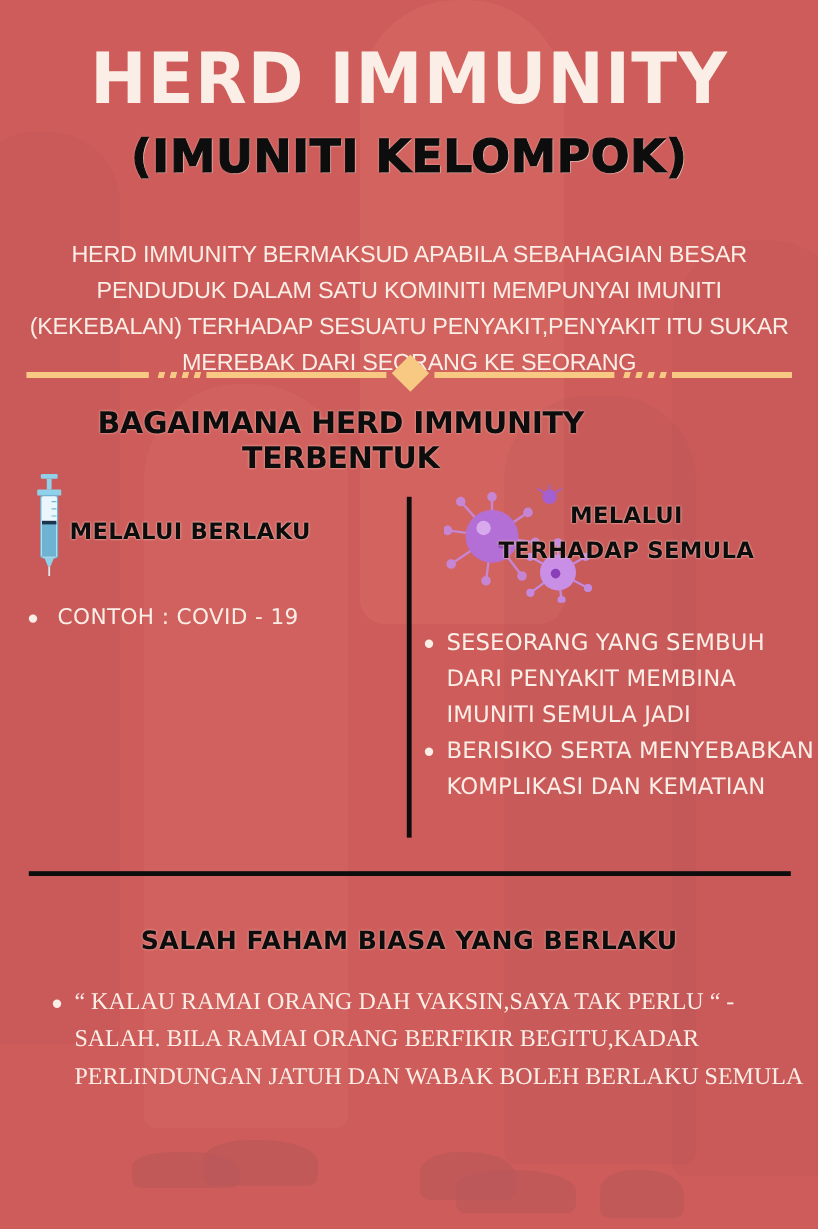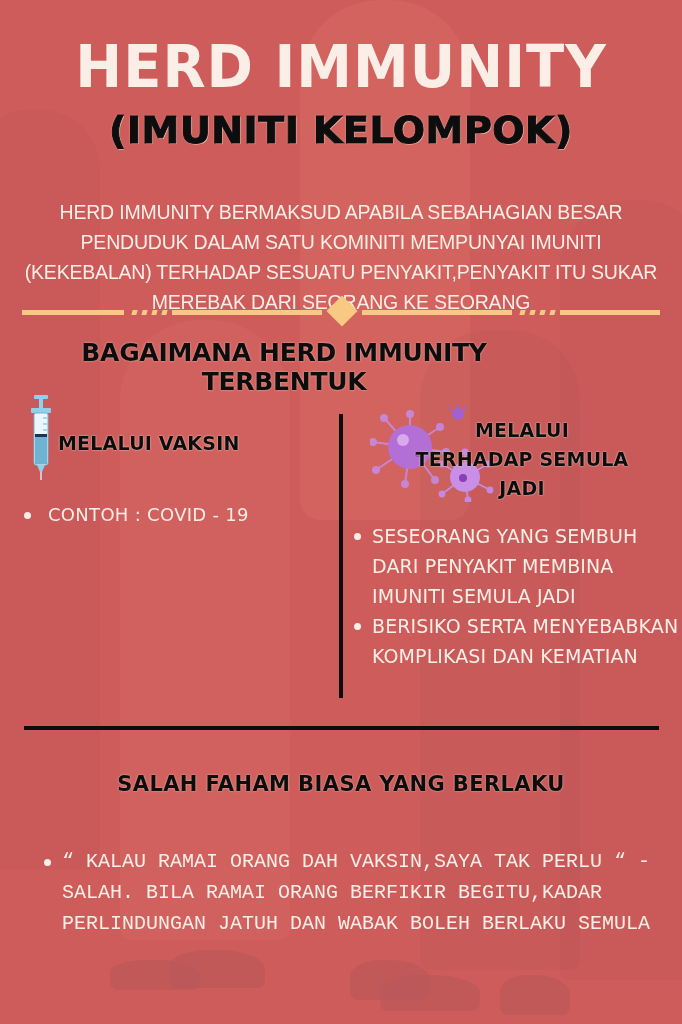--- a/index.html
+++ b/index.html
@@ -80,23 +80,22 @@
   .right-bullets li::before { top: 12px; }
   .h-divider { left: 24px; top: 726px; width: 635px; height: 4px; background: #0d0d0d; }
   .misconception-title {
     left: 0; width: 682px; top: 772px; text-align: center;
     font-family: "DejaVu Sans", sans-serif; font-weight: bold;
     font-size: 21px; color: #0d0d0d; letter-spacing: 0.4px;
     text-shadow: 0 0 2px #f1c3b8;
   }
   .misconception-list {
     left: 42px; width: 630px; top: 820px;
-    font-family: Liberation Mono, monospace; font-size: 20px; line-height: 31px;
+    font-family: Liberation Serif, serif; font-size: 20px; line-height: 31px;
     color: #fbeee6;
-    margin-top: 26px;
   }
   .misconception-list li::before { top: 13px; left: 2px; }
   .icon { position: absolute; }
 </style>
 </head>
 <body>
 
 <div class="bg-shape bg1"></div>
 <div class="bg-shape bg2"></div>
 <div class="bg-shape bg3"></div>
@@ -138,21 +137,21 @@
     <rect x="6" y="19" width="14" height="52" rx="2" fill="#eaf6fb" stroke="#6fb3d2" stroke-width="1"></rect>
     <rect x="7" y="42" width="12" height="28" fill="#6fb3d2"></rect>
     <rect x="7" y="40" width="12" height="3" fill="#1b3550"></rect>
     <line x1="15" y1="24" x2="19" y2="24" stroke="#6fb3d2"></line>
     <line x1="15" y1="30" x2="19" y2="30" stroke="#6fb3d2"></line>
     <line x1="15" y1="36" x2="19" y2="36" stroke="#6fb3d2"></line>
     <polygon points="9,71 17,71 14,78 12,78" fill="#8fd0ea"></polygon>
     <line x1="13" y1="78" x2="13" y2="86" stroke="#d9e6ec" stroke-width="1.5"></line>
   </svg>
 </div>
-<h3 class="abs col-heading left-heading">MELALUI VAKSIN</h3>
+<h3 class="abs col-heading left-heading">MELALUI BERLAKU</h3>
 
 <ul class="abs bullets left-bullets">
   <li class="second">CONTOH : COVID - 19</li>
 </ul>
 
 <div class="abs v-divider"></div>
 
 <div class="icon" style="left:370px;top:402px;">
   <svg width="130" height="100" viewBox="0 0 130 100">
     <g stroke="#c58ae0" stroke-width="2" fill="#c58ae0" opacity="0.9">
@@ -196,21 +195,20 @@
       <line x1="88" y1="12" x2="88" y2="2"></line>
         <line x1="88" y1="12" x2="98" y2="5"></line>
         <line x1="88" y1="12" x2="78" y2="5"></line>
     </g>
     <circle cx="88" cy="12" r="6" fill="#a45fd0"></circle>
   </svg>
 </div>
 <h3 class="abs col-heading right-heading">
   <span style="display:block;">MELALUI</span>
   <span style="display:block;">TERHADAP SEMULA</span>
-  <span style="display:block;">JADI</span>
 </h3>
 
 <ul class="abs bullets right-bullets">
   <li>SESEORANG YANG SEMBUH DARI PENYAKIT MEMBINA IMUNITI SEMULA JADI</li>
   <li>BERISIKO SERTA MENYEBABKAN KOMPLIKASI DAN KEMATIAN</li>
 </ul>
 
 <div class="abs h-divider"></div>
 
 <h2 class="abs misconception-title">SALAH FAHAM BIASA YANG BERLAKU</h2>

